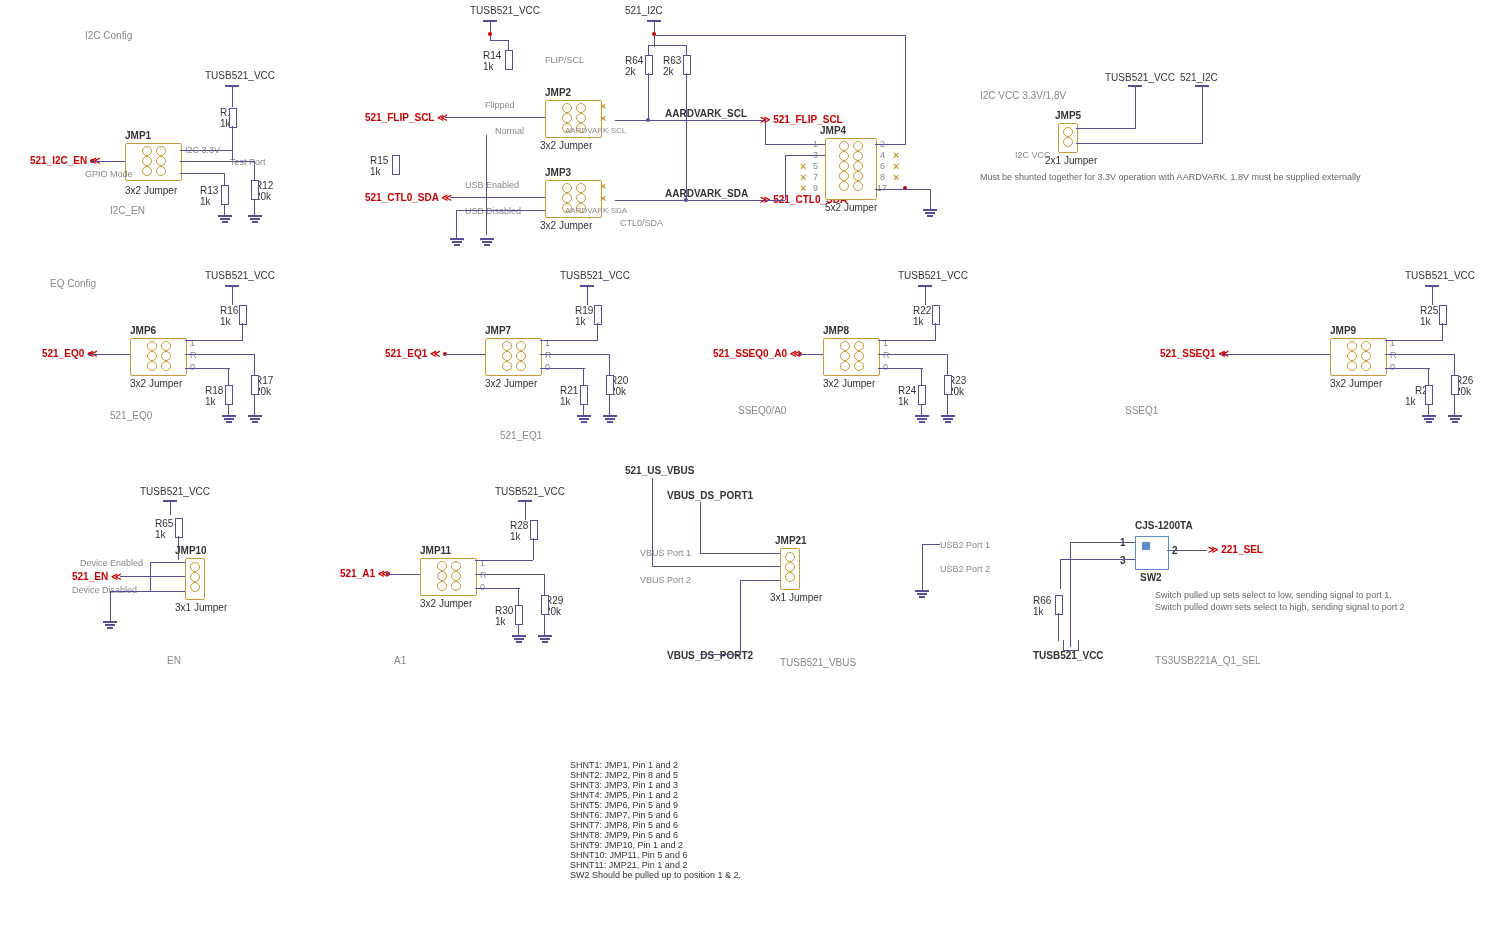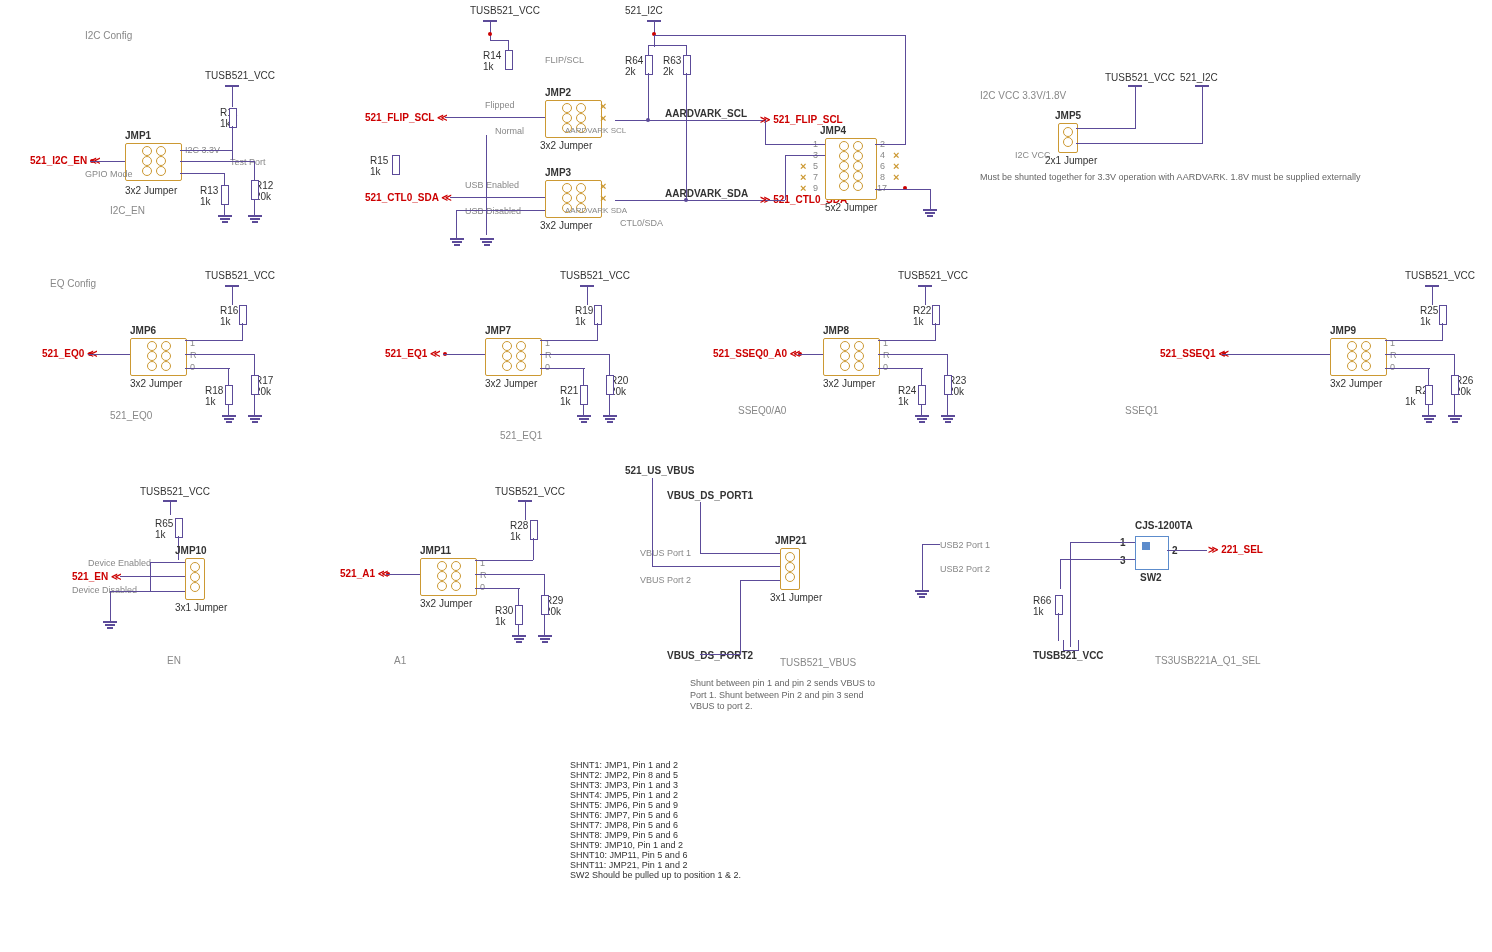--- a/index.html
+++ b/index.html
@@ -524,21 +524,21 @@
         <span class="jumper-circle"></span>
       </div>
     <div class="jumper-row">
         <span class="jumper-circle"></span>
       </div>
     <div class="jumper-row">
         <span class="jumper-circle"></span>
       </div>
   </div>
   <span class="abs comp-label" style="left:120px; top:122px;">3x1 Jumper</span>
-  <span class="abs text-label" style="left:25px; top:78px;margin-left:8px;">Device Enabled</span>
+  <span class="abs text-label" style="left:25px; top:78px;">Device Enabled</span>
   <span class="abs text-label" style="left:17px; top:105px;">Device Disabled</span>
 
   <span class="abs net-label arrow-in" style="left:17px; top:91px;"><span>521_EN</span> ≪</span>
   <div class="abs wire-h" style="left:65px; top:96px; width:65px;"></div>
   <div class="abs wire-h" style="left:95px; top:82px; width:35px;"></div>
   <div class="abs wire-v" style="left:95px; top:82px; height:29px;"></div>
   <div class="abs wire-h" style="left:55px; top:111px; width:75px;"></div>
   <div class="abs wire-v" style="left:55px; top:111px; height:30px;"></div>
   <div class="abs gnd" style="left:48px; top:141px;"></div>
 
@@ -620,21 +620,20 @@
 
   <div class="abs wire-v" style="left:27px; top:18px; height:88px;"></div>
   <div class="abs wire-h" style="left:27px; top:106px; width:128px;"></div>
   <div class="abs wire-v" style="left:75px; top:42px; height:51px;"></div>
   <div class="abs wire-h" style="left:75px; top:93px; width:80px;"></div>
   <div class="abs wire-v" style="left:115px; top:120px; height:74px;"></div>
   <div class="abs wire-h" style="left:115px; top:120px; width:40px;"></div>
   <div class="abs wire-h" style="left:75px; top:194px; width:40px;"></div>
 
   <span class="abs title-label" style="left:155px; top:197px;">TUSB521_VBUS</span>
-  <div class="abs note-text" style="left:65px; top:218px; width:200px;">Shunt between pin 1 and pin 2 sends VBUS to Port 1. Shunt between Pin 2 and pin 3 send VBUS to port 2.</div>
 </div>
 
 <div class="abs" style="left:915px; top:500px; width:500px; height:210px;">
   <span class="abs comp-label" style="left:220px; top:20px; font-weight:bold;">CJS-1200TA</span>
   <span class="abs text-label" style="left:25px; top:40px;">USB2 Port 1</span>
   <span class="abs text-label" style="left:25px; top:64px;">USB2 Port 2</span>
 
   <div class="abs switch-box" style="left:220px; top:36px; width:32px; height:32px;"></div>
   <span class="abs comp-label" style="left:205px; top:37px;font-weight:bold;">1</span>
   <span class="abs comp-label" style="left:257px; top:45px;font-weight:bold;">2</span>
@@ -655,20 +654,21 @@
   <div class="resistor" style="left:140px; top:95px;"></div>
 
   <span class="abs comp-label" style="left:118px; top:150px; font-weight:bold;">TUSB521_VCC</span>
   <div class="abs" style="left:148px; top:140px; width:14px; height:10px; border:1px solid #5c4b99; border-top:none;"></div>
   <div class="abs wire-v" style="left:143px; top:113px; height:28px;"></div>
 
   <div class="abs gnd" style="left:0px; top:90px;"></div>
   <div class="abs wire-v" style="left:7px; top:44px; height:46px;"></div>
   <div class="abs wire-h" style="left:7px; top:44px; width:18px;"></div>
 
+  <div class="abs note-text" style="left:240px; top:90px; width:260px;">Switch pulled up sets select to low, sending signal to port 1. Switch pulled down sets select to high, sending signal to port 2</div>
   <span class="abs title-label" style="left:240px; top:155px;">TS3USB221A_Q1_SEL</span>
 </div>
 
 <div class="abs" style="left:570px; top:760px;" id="shunt-list">
     <div class="note-line">SHNT1: JMP1, Pin 1 and 2</div>
     <div class="note-line">SHNT2: JMP2, Pin 8 and 5</div>
     <div class="note-line">SHNT3: JMP3, Pin 1 and 3</div>
     <div class="note-line">SHNT4: JMP5, Pin 1 and 2</div>
     <div class="note-line">SHNT5: JMP6, Pin 5 and 9</div>
     <div class="note-line">SHNT6: JMP7, Pin 5 and 6</div>

